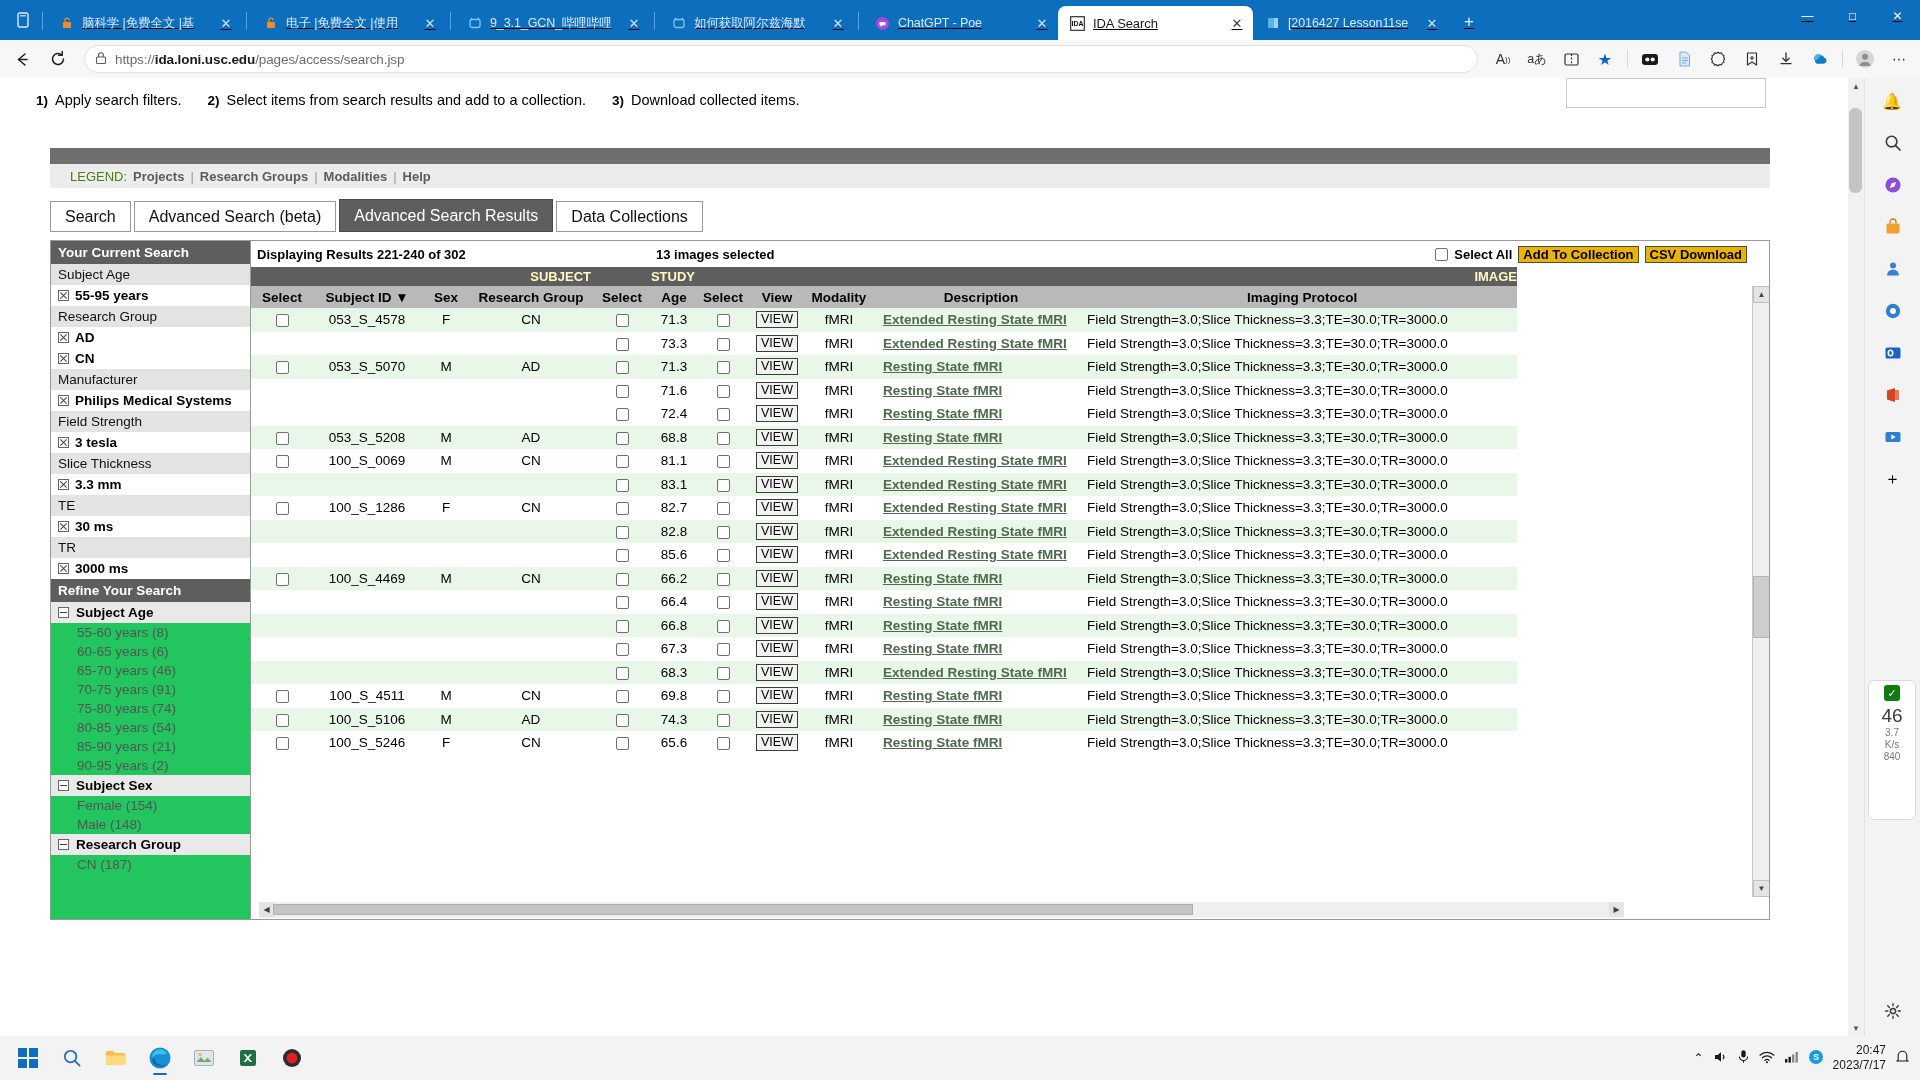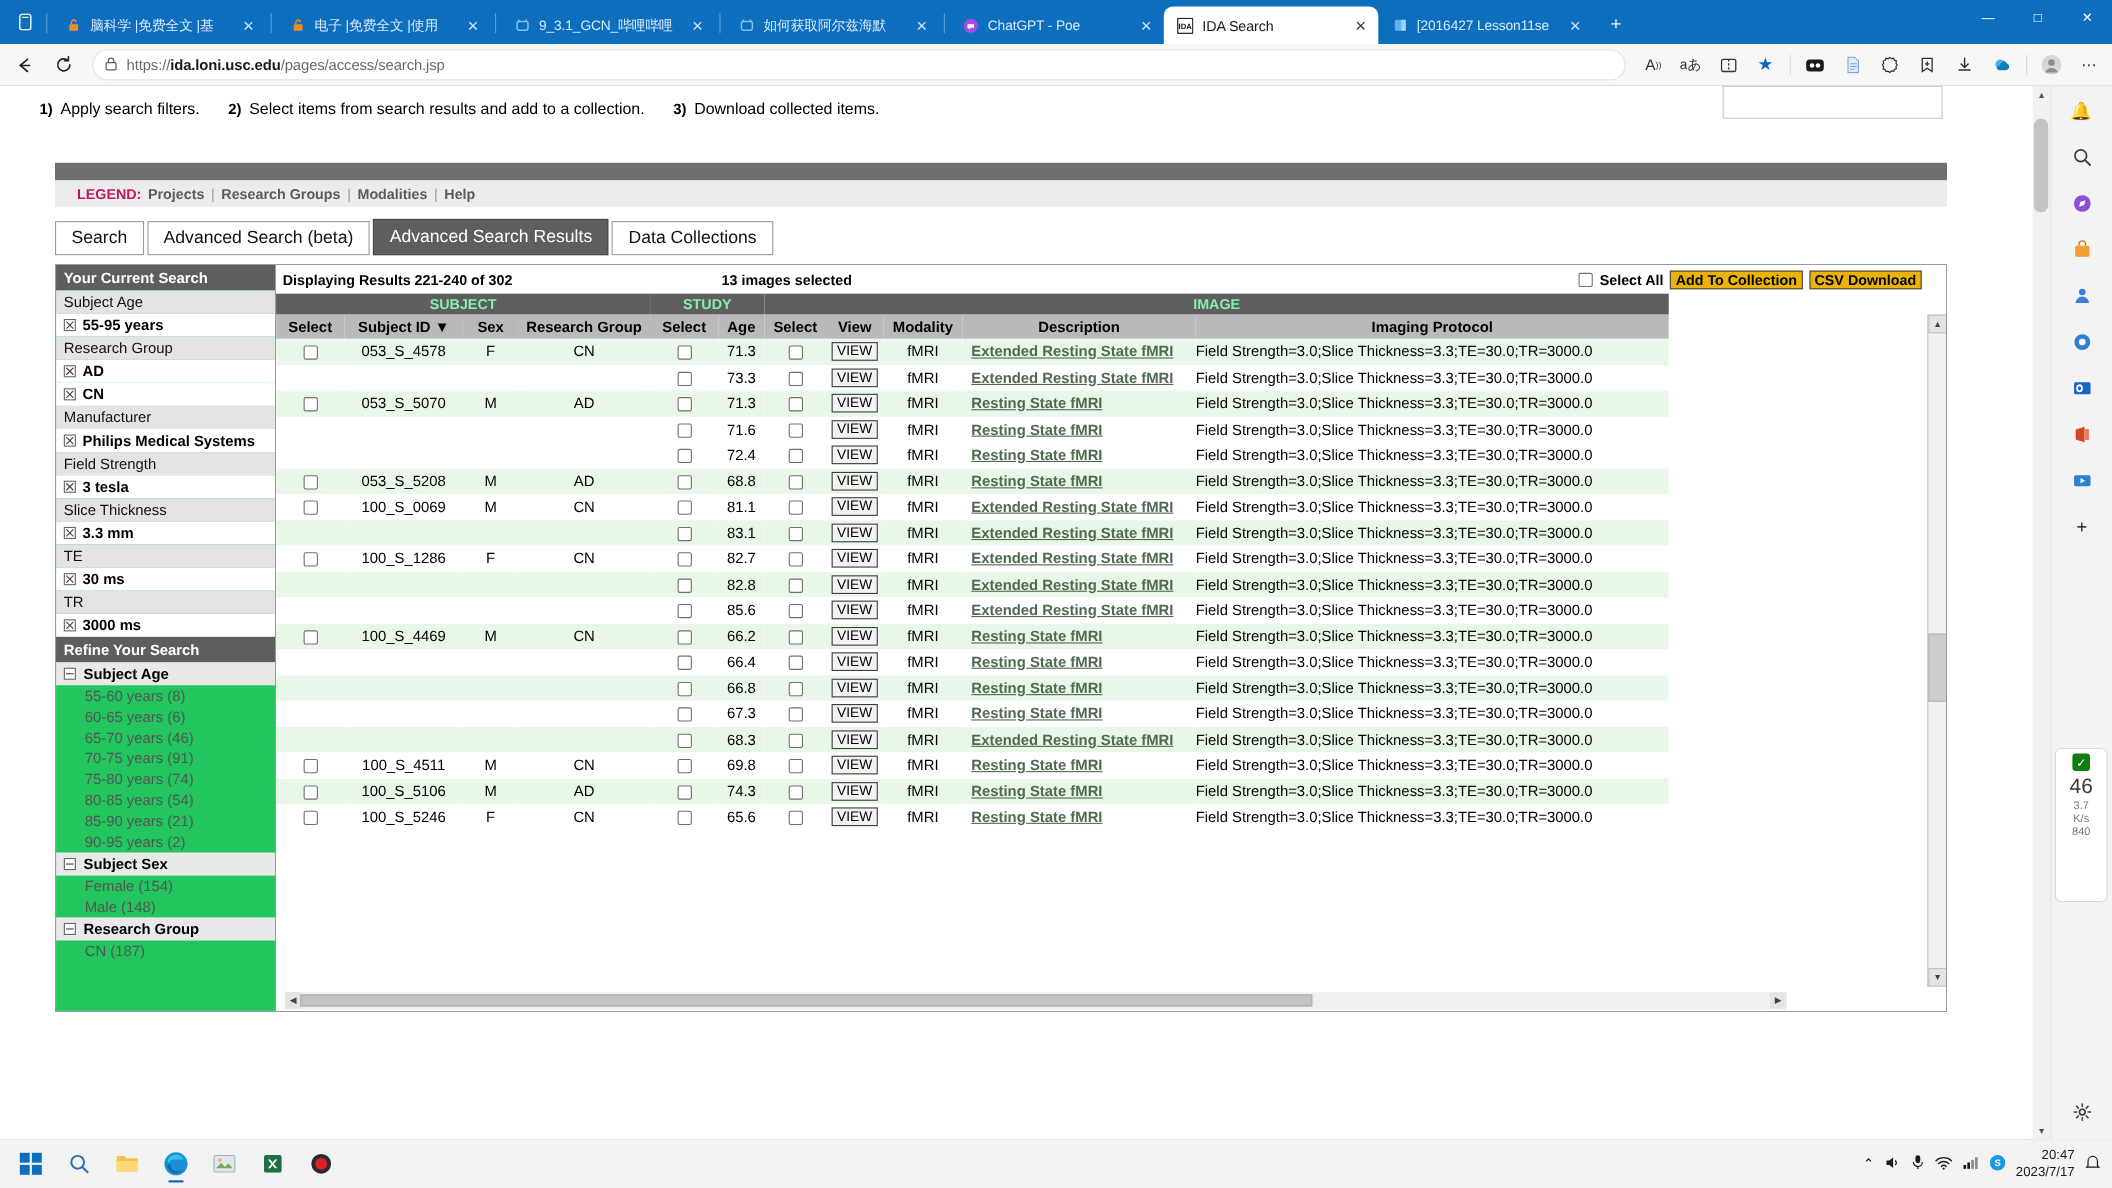--- a/index.html
+++ b/index.html
@@ -11,20 +11,21 @@
     background: #fff;
   }
 
   
   .browser { width: 1920px; height: 1036px; background: #0d6ebe; position: relative; }
 
   .tabstrip {
     height: 40px; background: #0d6ebe;
     display: flex; align-items: flex-end; padding-left: 8px; gap: 0;
     position: relative;
+    text-decoration: underline;
   }
   .sysicon {
     width: 30px; height: 40px; display:flex; align-items:center; justify-content:center;
   }
   .sysicon svg { display:block; }
   .tabdiv { width:1px; height:18px; background:#5b9fdc; margin: 0 4px 10px; }
   .tab {
     height: 34px; min-width: 40px; max-width: 195px; flex: 0 1 195px;
     display: flex; align-items: center; gap: 7px;
     padding: 0 8px 0 11px; border-radius: 8px 8px 0 0;
@@ -75,21 +76,21 @@
     position: absolute; right: 72px; top: 0px; width: 200px; height: 30px;
     background:#fff; border:1px solid #c9c9c9;
   }
 
   .legendbar { margin: 40px 0 0 50px; width: 1720px; }
   .legendbar .greybar { height: 16px; background: #6f6f6f; }
   .legendbar .legrow {
     background: #ececec; height: 24px; display:flex; align-items:center;
     padding-left: 4px; font-size: 13px; gap: 0;
   }
-  .legendbar .legrow .lbl { font-weight: bold; color:#be185d;padding-left:16px; }
+  .legendbar .legrow .lbl { font-weight: normal; color:#4d7c0f;padding-left:16px; }
   .legendbar .legrow a { color:#5a5a5a; text-decoration:none; font-weight:bold; margin: 0 6px; }
   .legendbar .legrow .sep { color:#9a9a9a; }
 
   .tabsrow { margin: 10px 0 0 50px; display:flex; align-items:flex-end; height: 34px; }
   .ptab {
     border: 1px solid #9a9a9a; background: #fff; color: #111;
     height: 31px; display:flex;align-items:center; padding: 0 14px;
     font-size: 16px; margin-right: 3px;
   }
   .ptab.sel { background: #5e5e5e; color: #fff; border-color:#4a4a4a; height:33px; }
@@ -125,21 +126,21 @@
   .tablewrap { flex: 1 1 auto; position: relative; overflow:hidden; background:#fff; }
   .tbar { height: 26px; display:flex; align-items:center; position:relative; font-size:13px; font-weight:bold; padding-left:6px; }
   .tbar .disp { }
   .tbar .sel-count { position:absolute; left: 405px; }
   .tbar .right { position:absolute; right: 22px; display:flex; align-items:center; gap: 6px; font-weight:bold; }
   .tbar .right .cb { width:13px;height:13px;border:1px solid #707070;border-radius:2px;background:#fff;display:inline-block;}
   .tbar .right .btnlike { border:1px solid #4a4a4a; padding: 0 4px; background:#eab308; font-size:13px; }
 
   table.results { border-collapse: collapse; width: 1196px; table-layout: fixed; font-size: 13.5px; }
   table.results th, table.results td { padding: 0; border: 0; }
-  .gr1 th { background: #5e5e5e; color:#86efac; text-align:center; font-size:13px; height: 19px; padding-left: 6px;
+  .gr1 th { background: #5e5e5e; color:#fef9c3; text-align:right; font-size:13px; height: 19px; padding-left: 6px;
             border-right: 1px solid #fff; font-weight:bold; }
   .gr2 th { background: #b9b9b9; color:#000; text-align:center; font-size:13.5px; height: 22px; font-weight:bold;
             border-right: 1px solid #d7d7d7; }
   table.results td { text-align:center; height: 23.5px; color:#000; }
   tr.r-even td { background:#e9f7e9; }
   tr.r-odd  td { background:#ffffff; }
   .cbx { width:13px; height:13px; border:1px solid #707070; border-radius:2px; background:#fff; display:inline-block; vertical-align: middle;}
   .viewbtn { border:1px solid #3c3c3c; background:#f2f2f2; font-size:12.5px; padding:0px 4px; display:inline-block; line-height:15px; }
   .desc { color:#4f6a4f; font-weight:bold; text-decoration: underline; text-align:left !important; padding-left: 4px; white-space:nowrap; }
   .proto { text-align:left !important; padding-left: 6px; white-space:nowrap; font-size:13.5px; }

